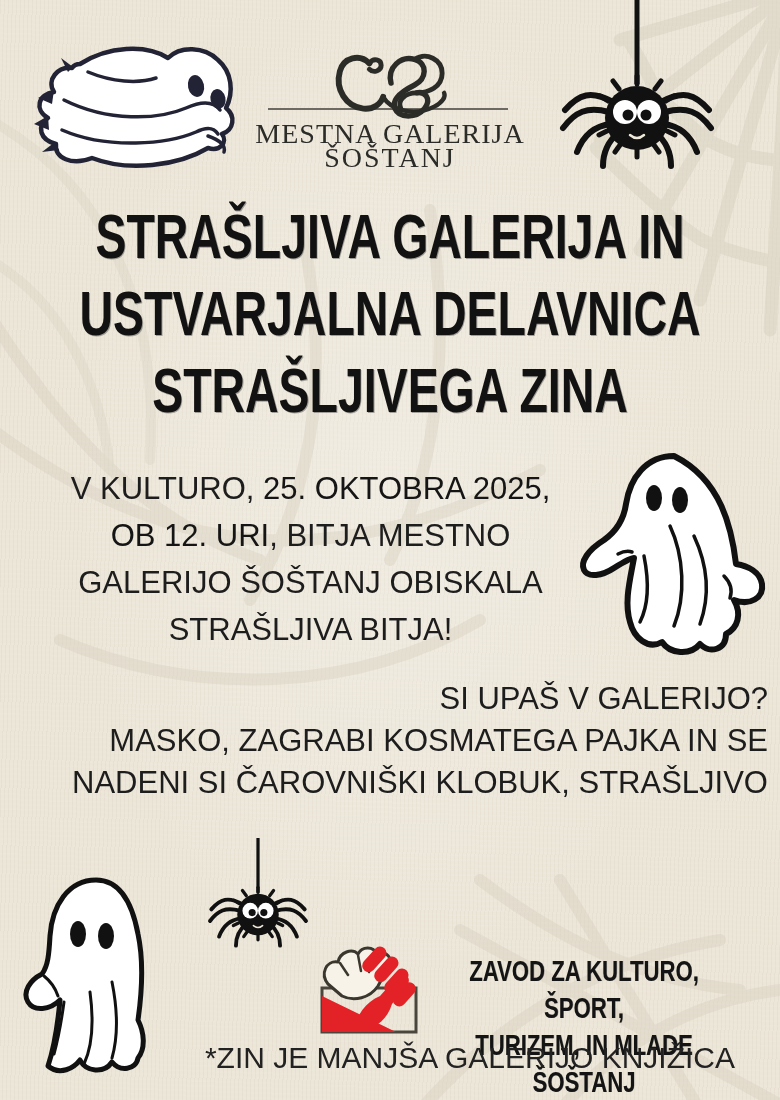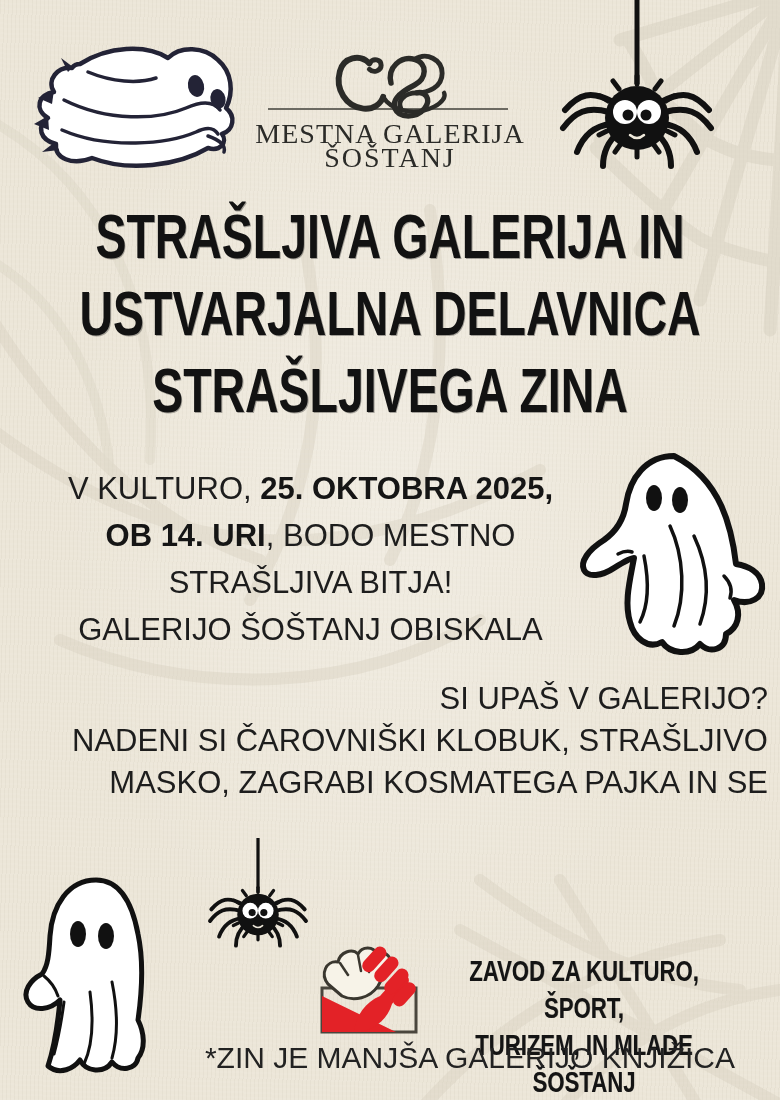--- a/index.html
+++ b/index.html
@@ -25,21 +25,21 @@
 
   
   .title{left:0;top:198px;width:780px;text-align:center;color:#121212;
     font-weight:800;font-size:54px;line-height:65px;
     transform:scale(0.86,1.18);transform-origin:50% 0;
     text-shadow:1px 1px 0 rgba(20,20,20,0.35);}
 
   
   .event{left:28px;top:465px;width:565px;text-align:center;
     font-size:31px;line-height:47px;color:#1d1d1d;}
-  .event strong{font-weight:700;color:#151515;}
+  .event strong{font-weight:400;color:#151515;}
   .invite{left:12px;top:678px;width:756px;text-align:right;
     font-size:31px;line-height:42px;color:#1d1d1d;}
 
   
   .organizer{left:418px;top:953px;width:332px;text-align:center;color:#141414;
     font-weight:800;font-size:27px;line-height:35px;
     transform:scale(0.82,1.06);transform-origin:50% 0;
     text-shadow:0.5px 0.5px 0 rgba(20,20,20,0.4);}
 
   .footnote{left:170px;top:1041px;width:600px;text-align:center;
@@ -171,23 +171,23 @@
   </svg>
 
   <div class="layer title">
     <div>STRAŠLJIVA GALERIJA IN</div>
     <div>USTVARJALNA DELAVNICA</div>
     <div>STRAŠLJIVEGA ZINA</div>
   </div>
 
   <div class="layer event">
     <div><span>V KULTURO, </span><strong>25. OKTOBRA 2025,</strong></div>
-    <div><strong>OB 14. URI</strong><span>, BODO MESTNO</span></div>
+    <div><strong>OB 12. URI</strong><span>, BITJA MESTNO</span></div>
+    <div>GALERIJO ŠOŠTANJ OBISKALA</div>
     <div>STRAŠLJIVA BITJA!</div>
-    <div>GALERIJO ŠOŠTANJ OBISKALA</div>
   </div>
 
   <svg class="layer ghost-right" viewBox="0 0 202 218">
     <g stroke="#111" stroke-linejoin="round">
       <path fill="#ffffff" stroke-width="6" d="M100,10 C72,10 56,32 52,58 C50,72 44,84 30,94 C14,104 6,116 10,124
            C14,132 28,130 40,122 C48,117 56,112 60,112 C56,134 50,156 56,176
            C60,192 74,204 88,196 C96,208 116,210 126,198 C136,208 152,204 152,188
            C164,182 168,168 160,154 C176,160 190,152 188,138 C186,126 174,120 162,118
            C158,84 148,34 100,10 Z"></path>
       <g fill="none" stroke-width="3.5" stroke-linecap="round">
@@ -199,22 +199,22 @@
       </g>
       <g fill="#111" stroke="none">
         <ellipse cx="80" cy="52" rx="8" ry="13"></ellipse>
         <ellipse cx="106" cy="54" rx="8" ry="13"></ellipse>
       </g>
     </g>
   </svg>
 
   <div class="layer invite">
     <div>SI UPAŠ V GALERIJO?</div>
+    <div>MASKO, ZAGRABI KOSMATEGA PAJKA IN SE</div>
     <div>NADENI SI ČAROVNIŠKI KLOBUK, STRAŠLJIVO</div>
-    <div>MASKO, ZAGRABI KOSMATEGA PAJKA IN SE</div>
   </div>
 
   <svg class="layer spider-small" viewBox="0 0 160 185">
     <use href="#spider-symbol" width="160" height="185"></use>
   </svg>
 
   <svg class="layer ghost-standing" viewBox="0 0 152 222">
     <g stroke="#111" stroke-linejoin="round">
       <path fill="#ffffff" stroke-width="5" d="M76,8 C48,8 32,34 30,64 C29,82 28,94 22,102 C10,108 2,120 8,130
            C14,140 30,138 40,128 C38,150 34,176 28,194 C40,204 54,196 60,188

